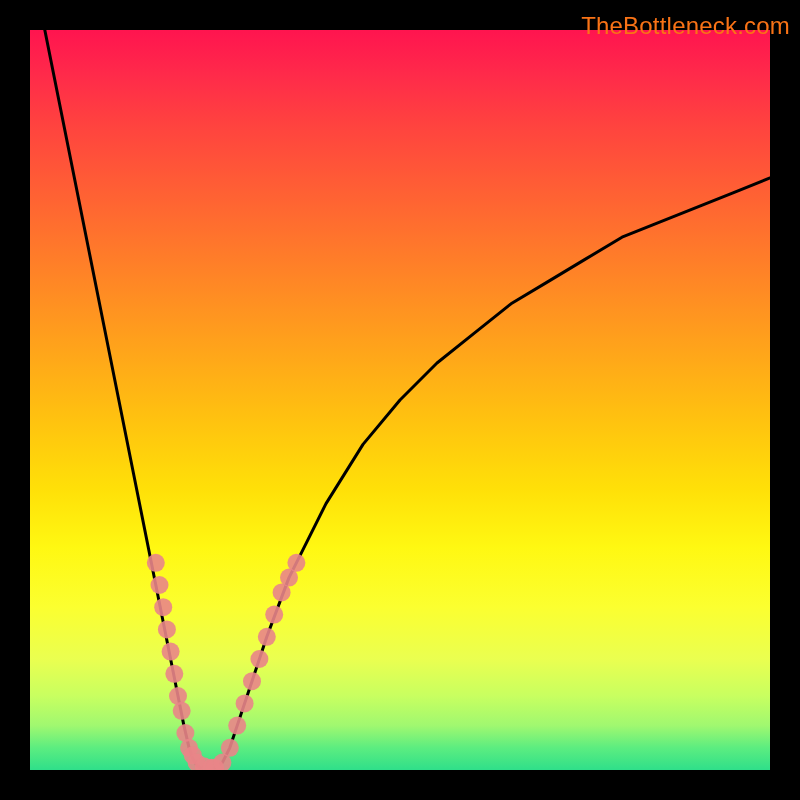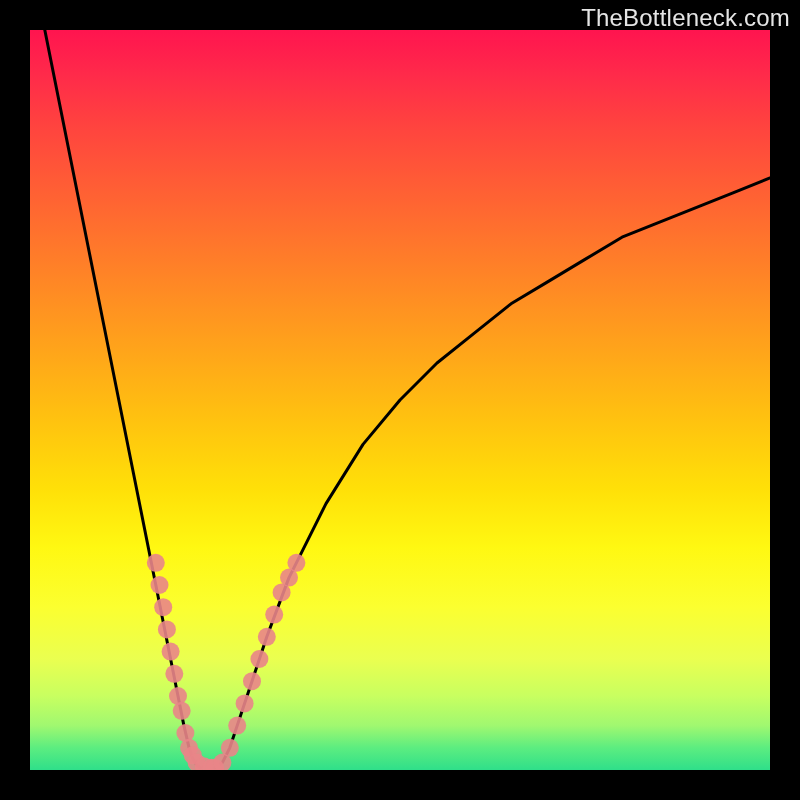--- a/index.html
+++ b/index.html
@@ -42,23 +42,23 @@
       #fbff30 78%,
       #eaff50 85%,
       #c8ff60 90%,
       #a0f870 94%,
       #5ced80 97%,
       #2fdf8a 100%
     );
   }
   .attribution {
     position: absolute;
-    top: 4px;
+    top: 12px;
     right: 10px;
-    color: #e5e5e5;
+    color: #f97316;
     font-size: 24px;
     font-weight: 400;
     letter-spacing: 0.2px;
   }
   svg.overlay {
     position: absolute;
     inset: 0;
   }
 </style>
 </head>

